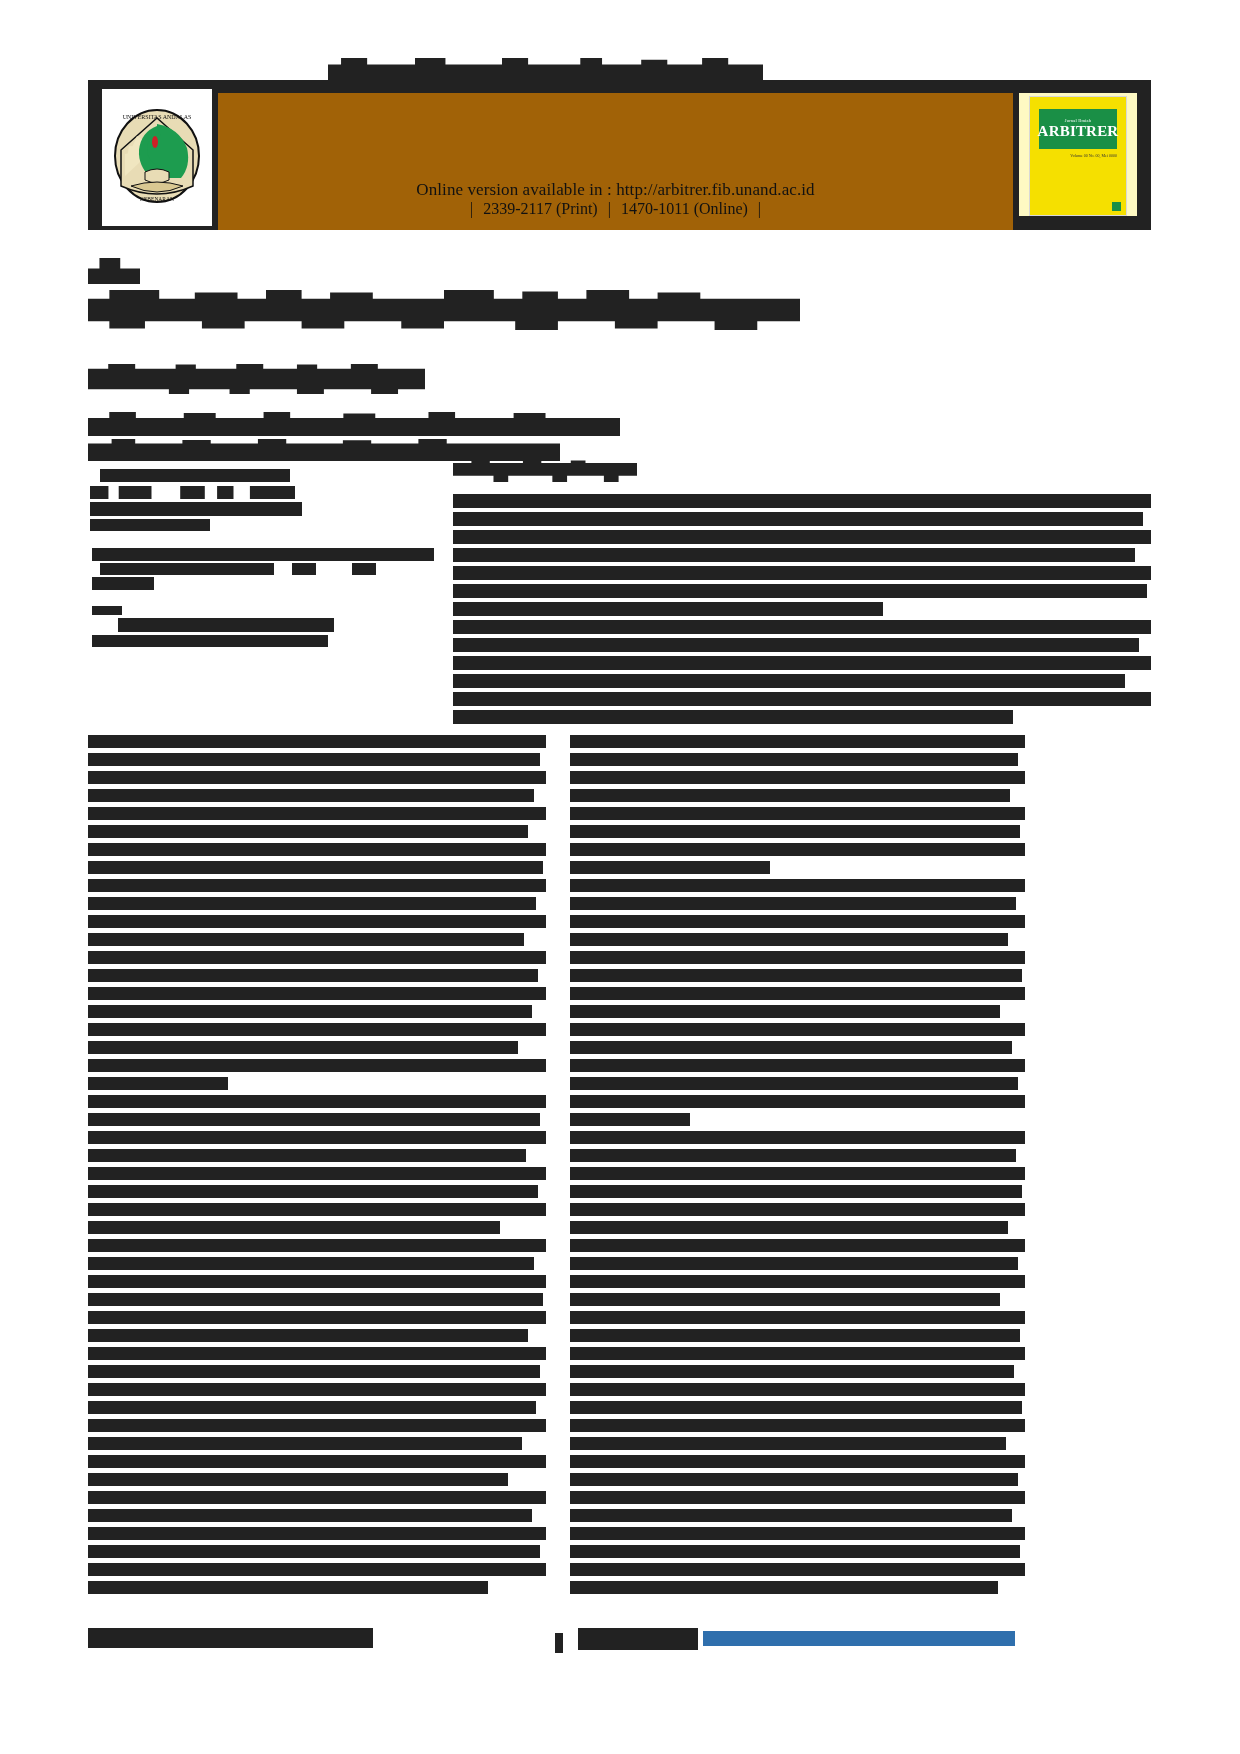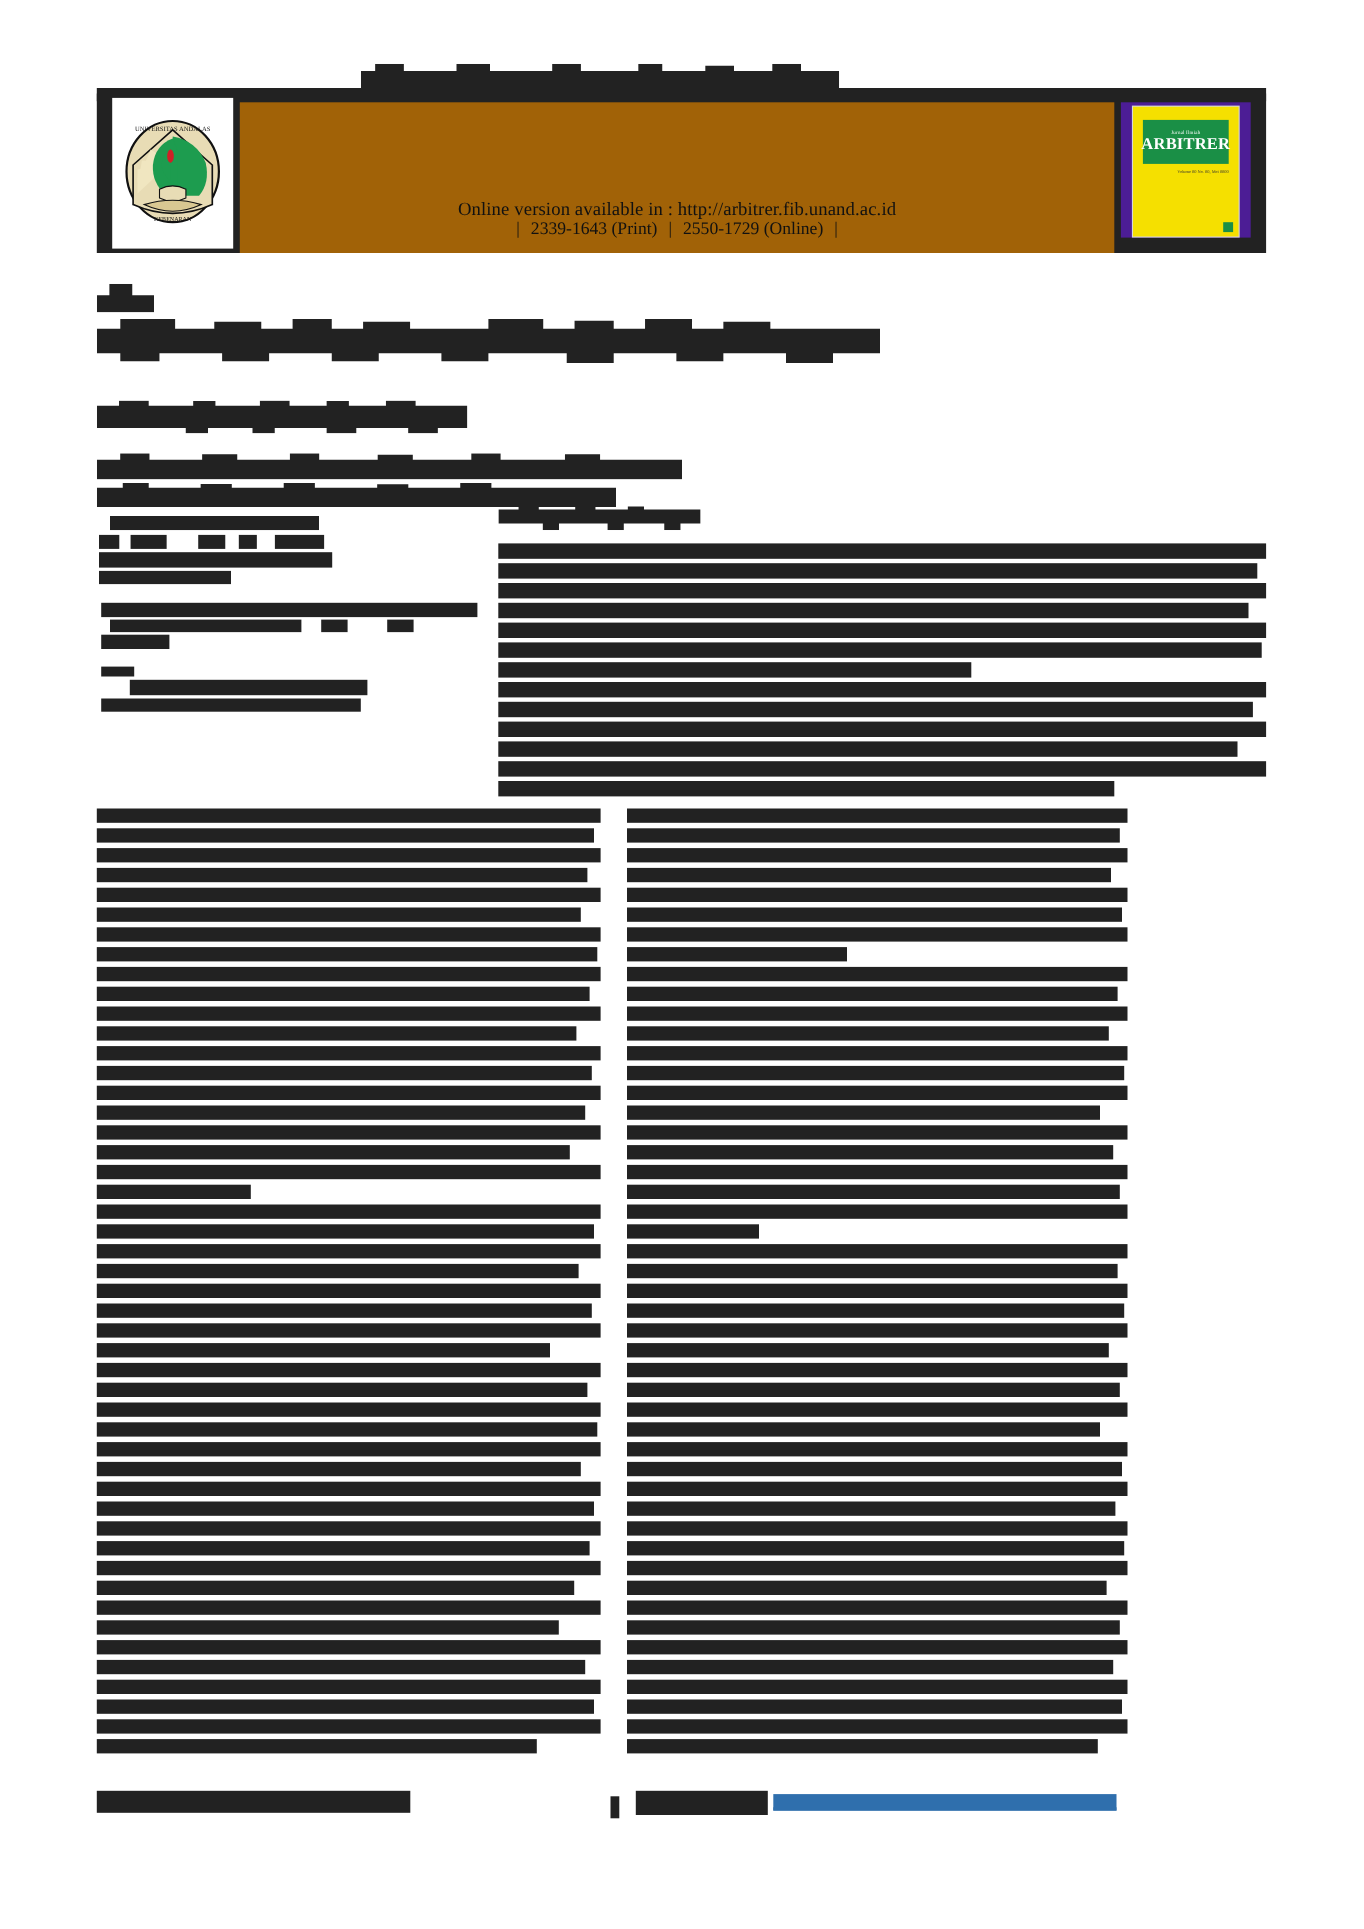--- a/index.html
+++ b/index.html
@@ -56,21 +56,21 @@
     font-size: 36px; font-weight: bold; color: #000; letter-spacing: .5px;
     margin: 9px 0 8px 0; font-family: "Liberation Serif", serif;
   }
   .mh-issn {
     font-size: 16px; color: #111; margin-bottom: 12px;
     font-family: "Liberation Serif", serif;
   }
   .mh-issn .bar { padding: 0 6px; }
 
   .mh-cover {
-    width: 118px; flex: 0 0 118px; background: #4c1d95;
+    width: 118px; flex: 0 0 118px; background: #fef9c3;
     margin: 8px 14px 14px 0; position: relative;
     display: flex; align-items: flex-start; justify-content: center;
   }
   .cover-card {
     width: 96px; height: 118px; background: #f5e000; position: relative;
     box-shadow: 0 0 0 1px #d8d8d8;
     margin-top: 4px;
   }
   .cover-green {
     position: absolute; left: 9px; top: 12px; right: 9px; height: 40px;
@@ -207,23 +207,23 @@
         <path d="M20 80 Q46 72 72 80 Q46 92 20 80 Z" fill="#d9c892" stroke="#111" stroke-width="1"></path>
         <text x="46" y="13" font-size="6" text-anchor="middle" fill="#111" font-family="Liberation Serif, serif">UNIVERSITAS ANDALAS</text>
         <text x="46" y="95" font-size="5.5" text-anchor="middle" fill="#111" font-family="Liberation Serif, serif">KEBENARAN</text>
       </svg>
     </div>
 
     <div class="mh-center">
       <div class="mh-online">Online version available in : http://arbitrer.fib.unand.ac.id</div>
       <div class="mh-issn">
         <span class="bar">|</span>
-        <span>2339-1643 (Print)</span>
+        <span>2339-2117 (Print)</span>
         <span class="bar">|</span>
-        <span>2550-1729 (Online)</span>
+        <span>1470-1011 (Online)</span>
         <span class="bar">|</span>
       </div>
     </div>
 
     <div class="mh-cover">
       <div class="cover-card">
         <div class="cover-green">
           <div class="cover-sub">Jurnal Ilmiah</div>
           <div class="cover-word">ARBITRER</div>
         </div>

